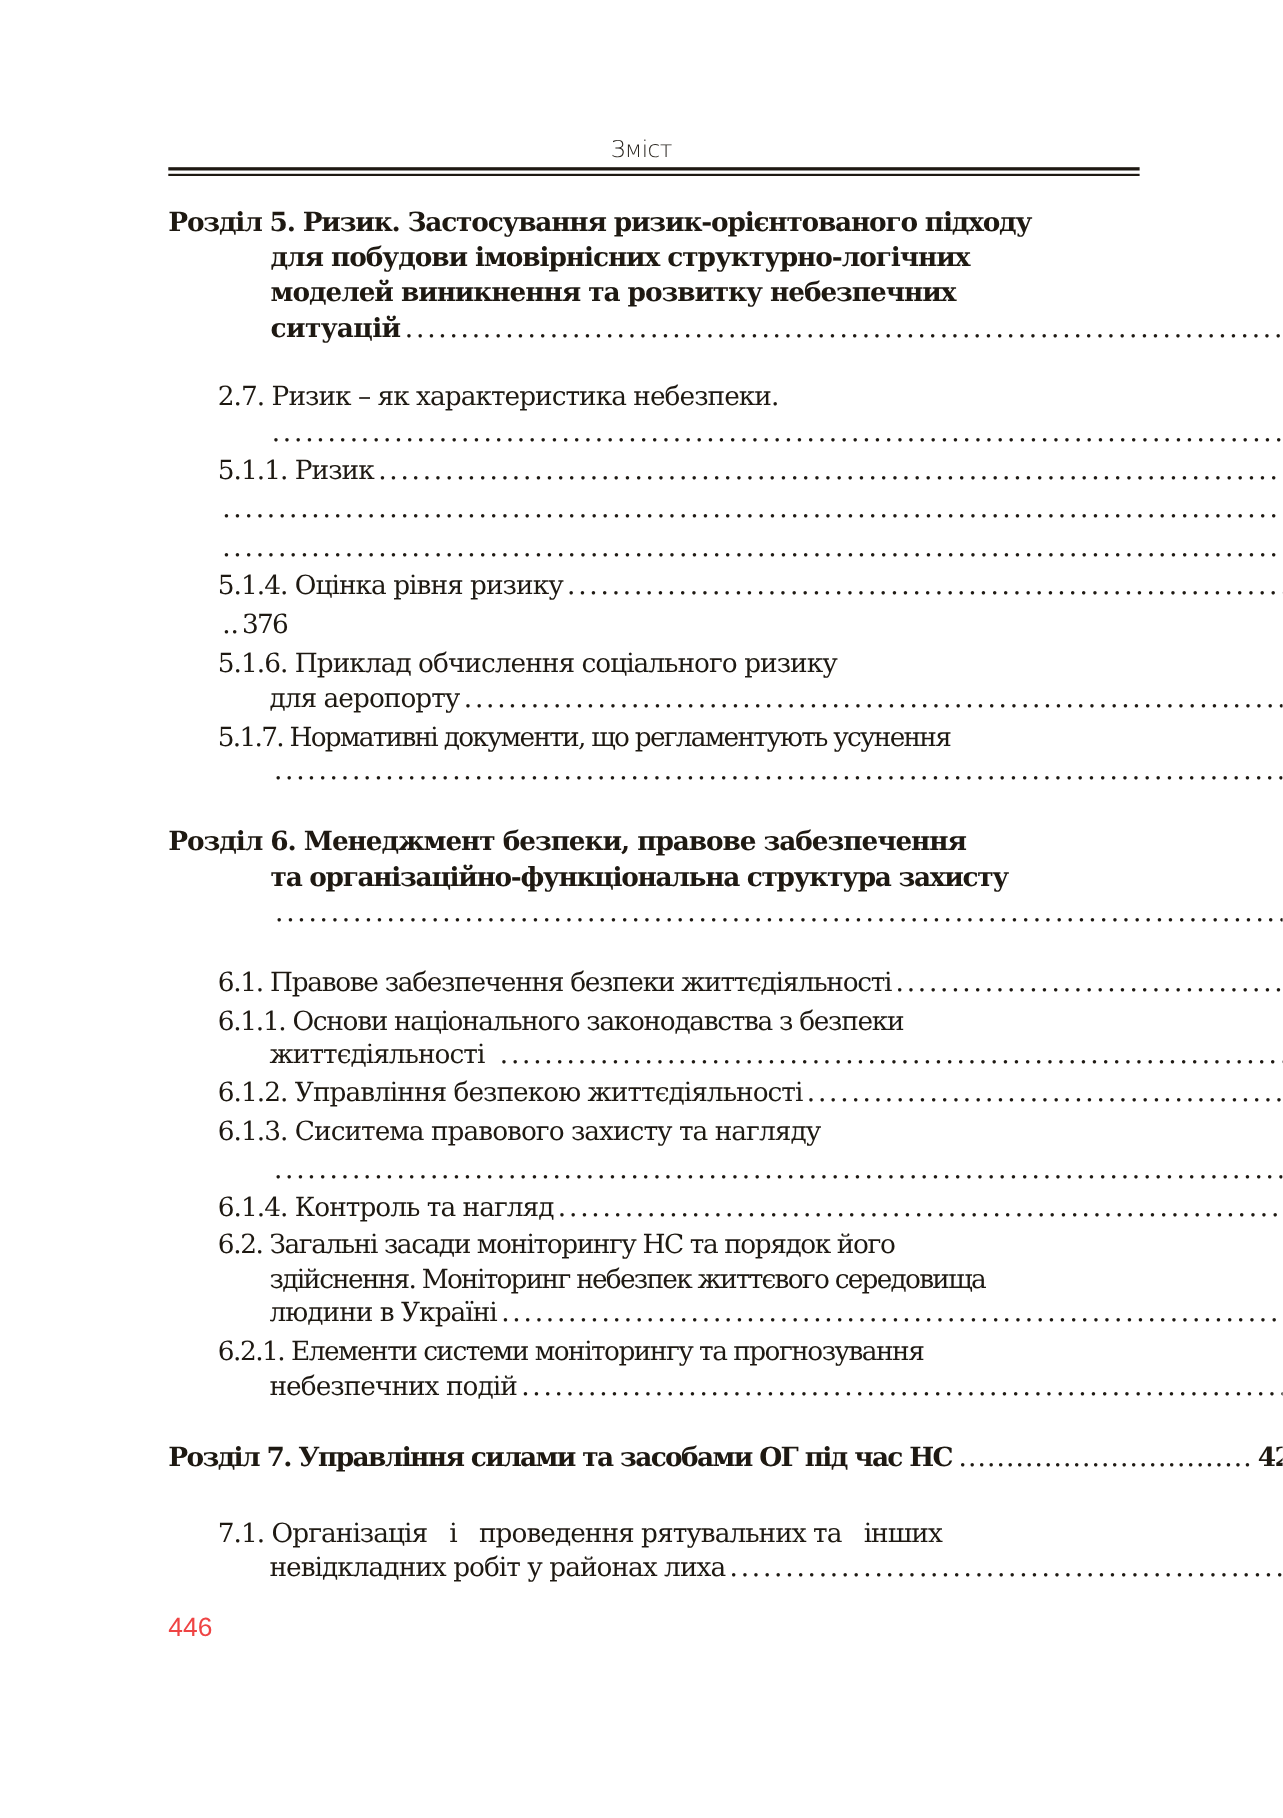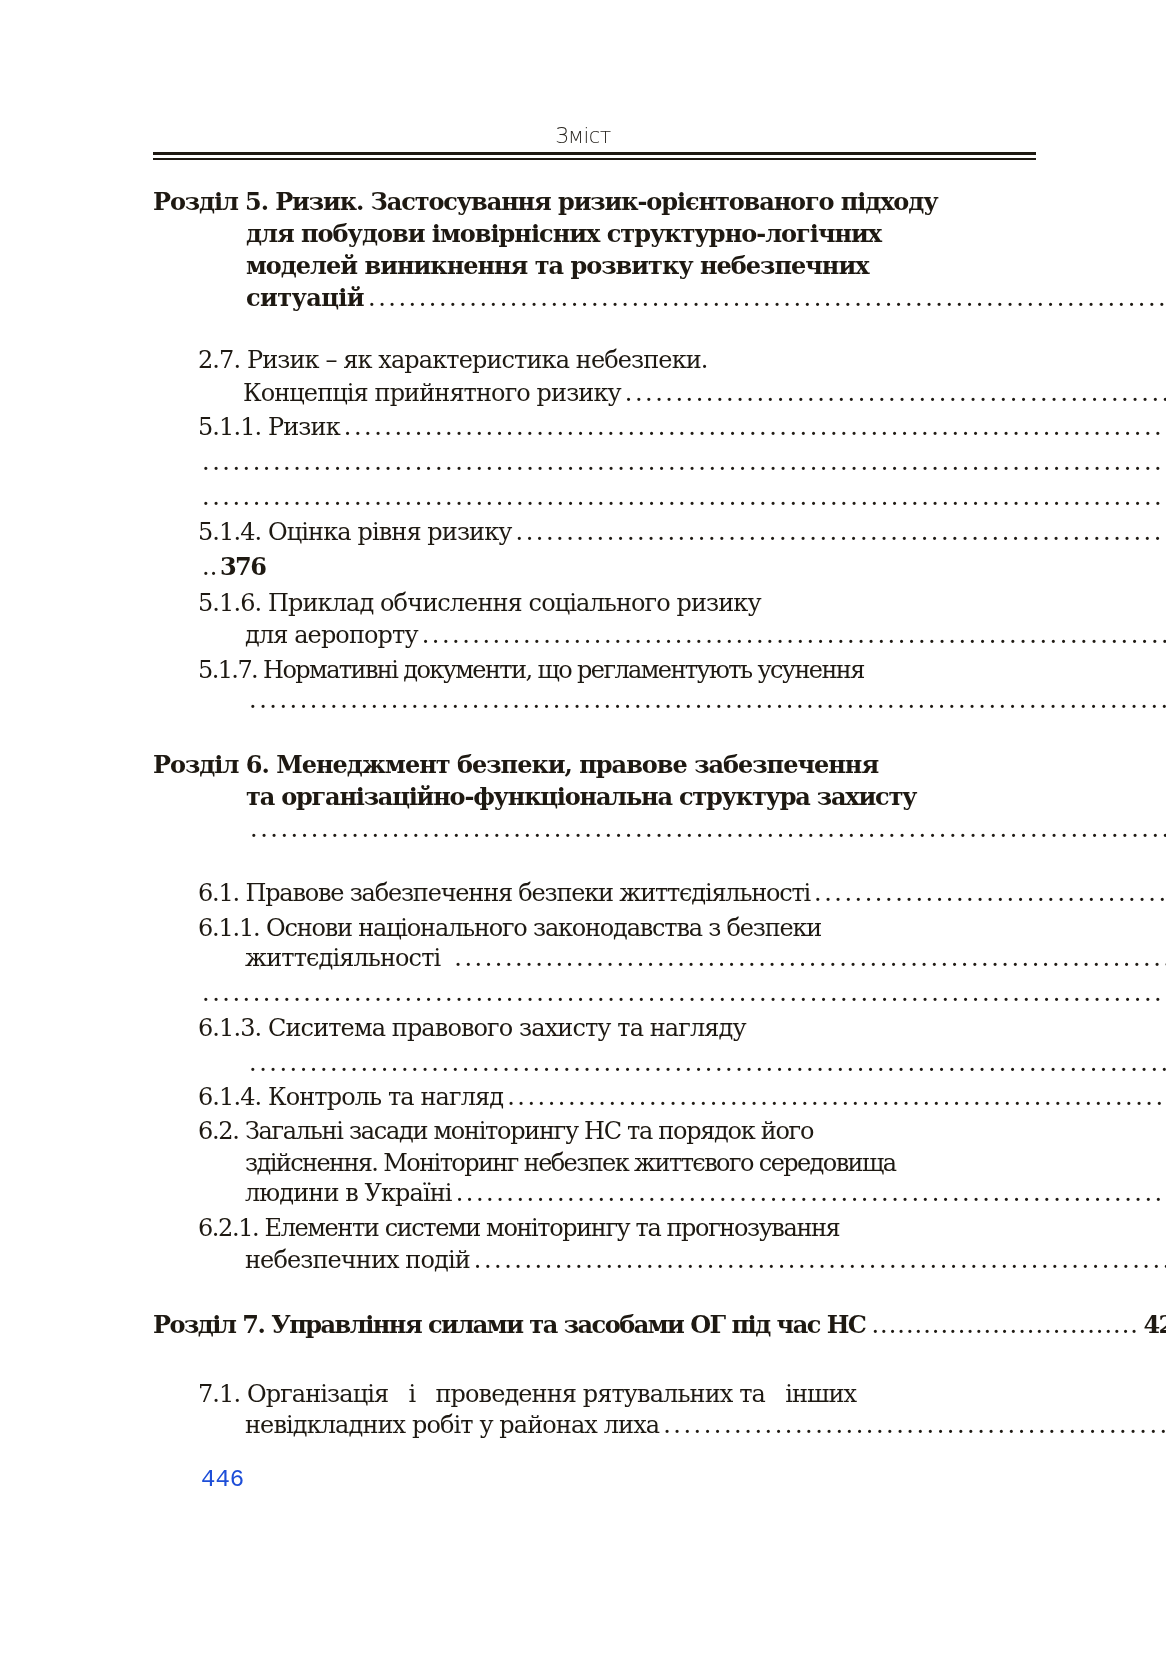--- a/index.html
+++ b/index.html
@@ -9,25 +9,25 @@
             font-family: "DejaVu Sans", sans-serif; font-size: 21px; font-weight: 300; color: #2a2620;
             letter-spacing: -0.5px; }
   .rule-thick { position: absolute; left: 153px; width: 883px; top: 152px; height: 3px; background: #1e1912; }
   .rule-thin { position: absolute; left: 153px; width: 883px; top: 158px; height: 1.5px; background: #1e1912; }
   .line { position: absolute; left: 0; width: 1036px; height: 32px; line-height: 32px;
           font-size: 24px; white-space: nowrap; display: flex; align-items: baseline; }
   .line .txt { flex: 0 0 auto; }
   .line .dots { flex: 1 1 auto; overflow: hidden; white-space: nowrap; margin: 0 4px;
                 letter-spacing: 2.5px; font-weight: normal; }
   .line .dots::before { content: "................................................................................................................................................................"; }
-  .line .pg { flex: 0 0 auto; font-weight: bold; }
+  .line .pg { flex: 0 0 auto; }
   .bold { font-weight: bold; letter-spacing: -0.6px; }
   .norm { letter-spacing: -0.9px; }
-  .folio { position: absolute; left: 153px; top: 1466px; font-family: Liberation Mono, monospace;
-           font-size: 24px; font-weight: 300; color: #1d4ed8; margin-left: 48px; }
+  .folio { position: absolute; left: 153px; top: 1466px; font-family: Liberation Sans, sans-serif;
+           font-size: 24px; font-weight: 300; color: #ef4444; }
 </style>
 </head>
 <body>
 
 <div class="header">Зміст</div>
 <div class="rule-thick"></div>
 <div class="rule-thin"></div>
 
 <div>
   <div class="line bold" style="top:186px; padding-left:153px; letter-spacing:-1.1px;">
@@ -43,21 +43,20 @@
       <span class="txt">ситуацій</span>
       <span class="dots"></span>
     </div>
 </div>
 
 <div>
   <div class="line norm" style="top:344px; padding-left:198px;">
       <span class="txt">2.7. Ризик – як характеристика небезпеки.</span>
     </div>
   <div class="line norm" style="top:377px; padding-left:243px;">
-      <span class="txt">Концепція прийнятного ризику</span>
       <span class="dots"></span>
     </div>
 </div>
 <div>
   <div class="line norm" style="top:411px; padding-left:198px;">
       <span class="txt">5.1.1. Ризик</span>
       <span class="dots"></span>
     </div>
 </div>
 <div>
@@ -122,20 +121,21 @@
   <div class="line norm" style="top:912px; padding-left:198px; letter-spacing:-1.2px;">
       <span class="txt">6.1.1. Основи національного законодавства з безпеки</span>
     </div>
   <div class="line norm" style="top:942px; padding-left:245px;">
       <span class="txt">життєдіяльності</span>
       <span class="dots" style="margin:0 14px"></span>
     </div>
 </div>
 <div>
   <div class="line norm" style="top:977px; padding-left:198px;">
+      <span class="txt">6.1.2. Управління безпекою життєдіяльності</span>
       <span class="dots"></span>
     </div>
 </div>
 <div>
   <div class="line norm" style="top:1012px; padding-left:198px;">
       <span class="txt">6.1.3. Сиситема правового захисту та нагляду</span>
     </div>
   <div class="line norm" style="top:1047px; padding-left:245px;">
       <span class="dots"></span>
     </div>

